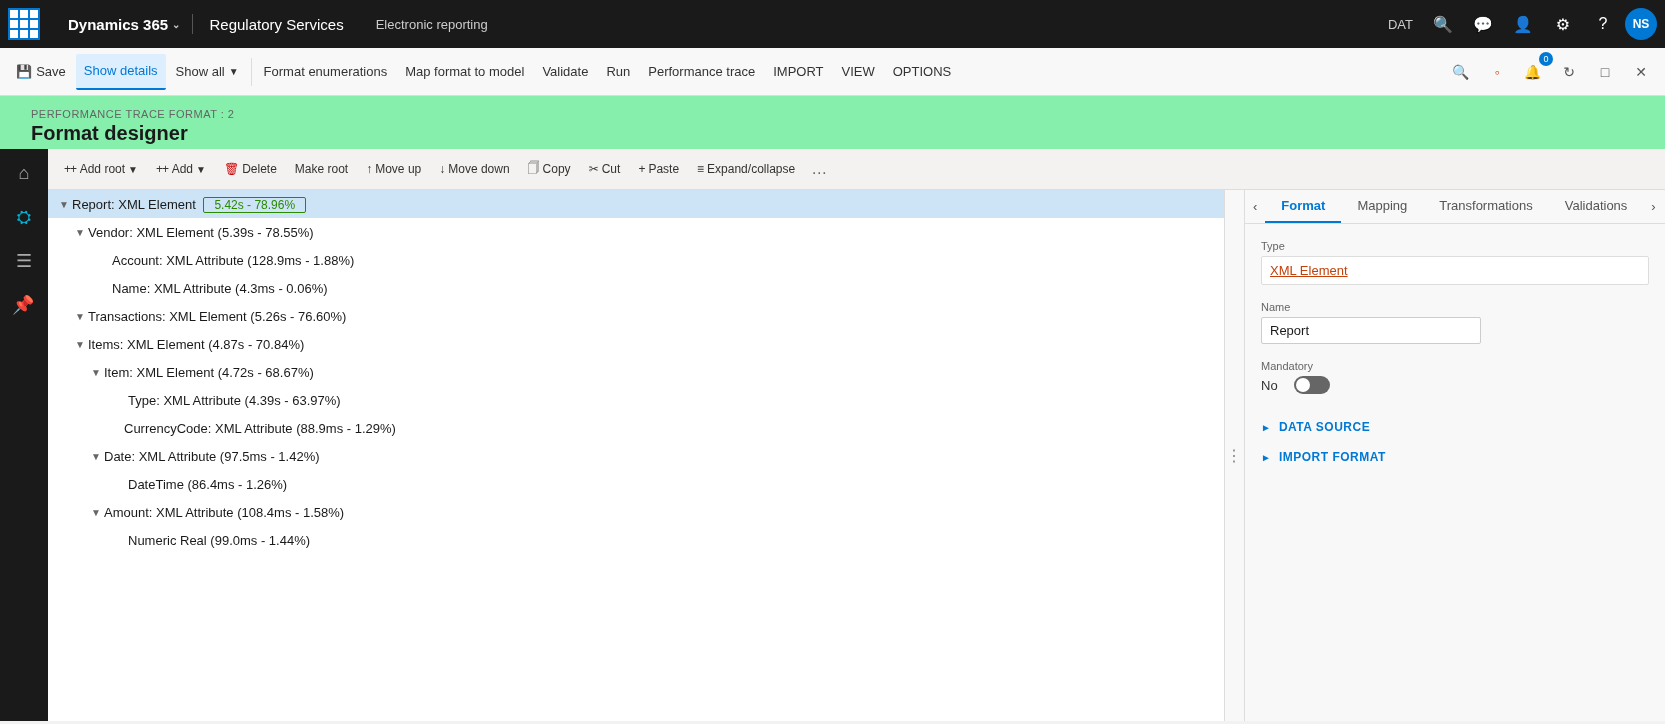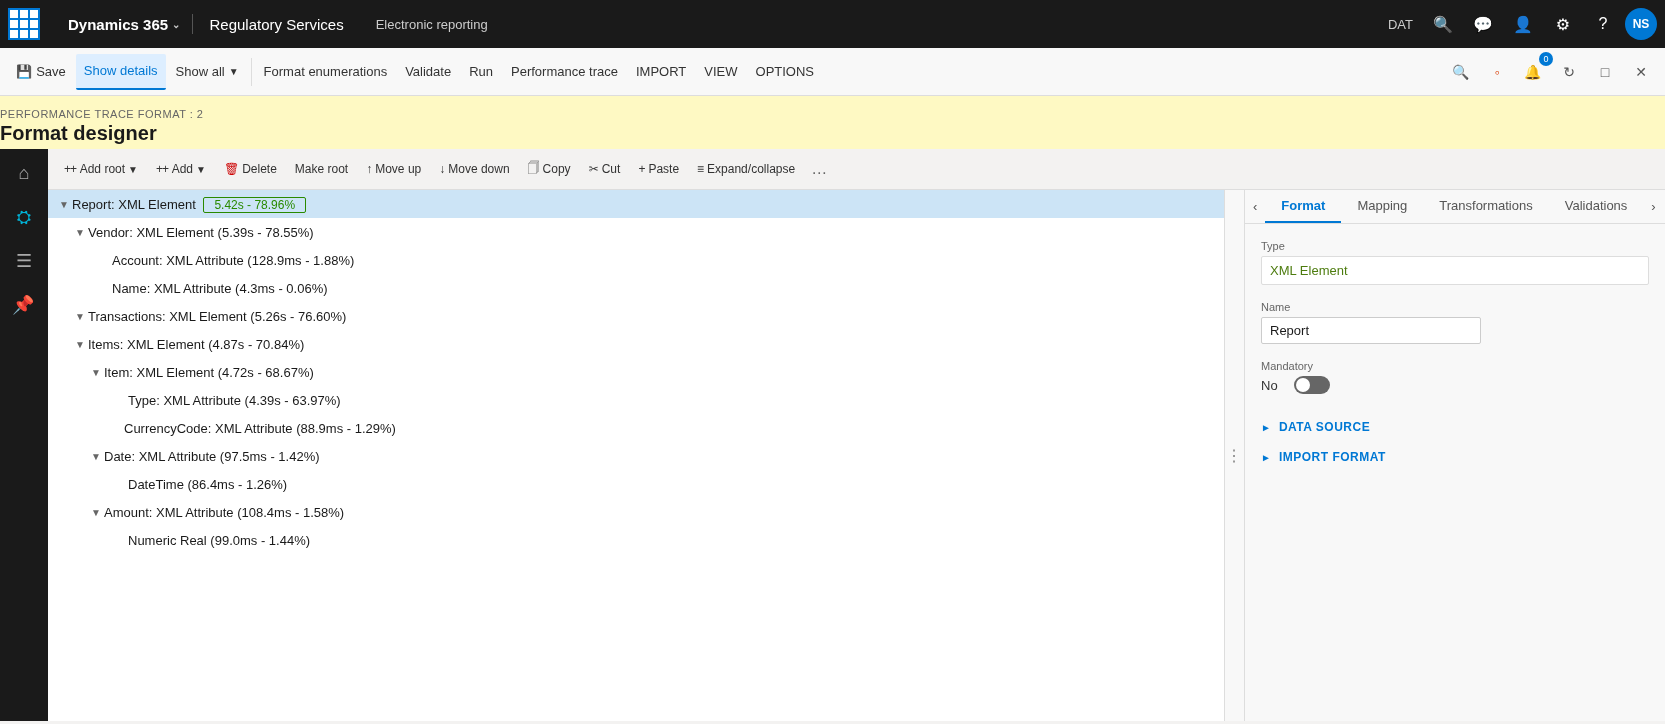--- a/index.html
+++ b/index.html
@@ -93,22 +93,22 @@
     .badge-count {
       position: absolute; top: -4px; right: -4px;
       background: #0078d4; color: white;
       font-size: 9px; border-radius: 50%;
       width: 14px; height: 14px;
       display: flex; align-items: center; justify-content: center;
     }
 
     
     .page-header {
-      padding: 12px 16px 4px 0;
-      background: #fef9c3;
+      padding: 12px 16px 4px 31px;
+      background: #86efac;
     }
     .page-breadcrumb {
       font-size: 11px; color: #666; text-transform: uppercase; letter-spacing: 0.5px; margin-bottom: 2px;
     }
     .page-title {
       font-size: 20px; font-weight: 600; color: #1a1a1a;
     }
 
     
     .left-nav {
@@ -218,22 +218,23 @@
 
     .props-body { padding: 16px; flex: 1; }
     .props-field { margin-bottom: 16px; }
     .props-label { font-size: 11px; color: #666; margin-bottom: 4px; }
     .props-value-box {
       background: white;
       border: 1px solid #ddd;
       border-radius: 2px;
       padding: 6px 8px;
       font-size: 13px;
-      color: #4d7c0f;
+      color: #c2410c;
       min-width: 160px;
+      text-decoration: underline;
     }
     .props-input {
       background: white;
       border: 1px solid #ccc;
       border-radius: 2px;
       padding: 5px 8px;
       font-size: 13px;
       color: #1a1a1a;
       width: 220px;
     }
@@ -322,20 +323,23 @@
   </button>
   <button class="ribbon-btn">
     <span>Show all</span>
     <span class="ribbon-chevron">▼</span>
   </button>
   <div class="ribbon-sep"></div>
   <button class="ribbon-btn">
     <span>Format enumerations</span>
   </button>
   <button class="ribbon-btn">
+    <span>Map format to model</span>
+  </button>
+  <button class="ribbon-btn">
     <span>Validate</span>
   </button>
   <button class="ribbon-btn">
     <span>Run</span>
   </button>
   <button class="ribbon-btn">
     <span>Performance trace</span>
   </button>
   <button class="ribbon-btn">
     <span>IMPORT</span>

